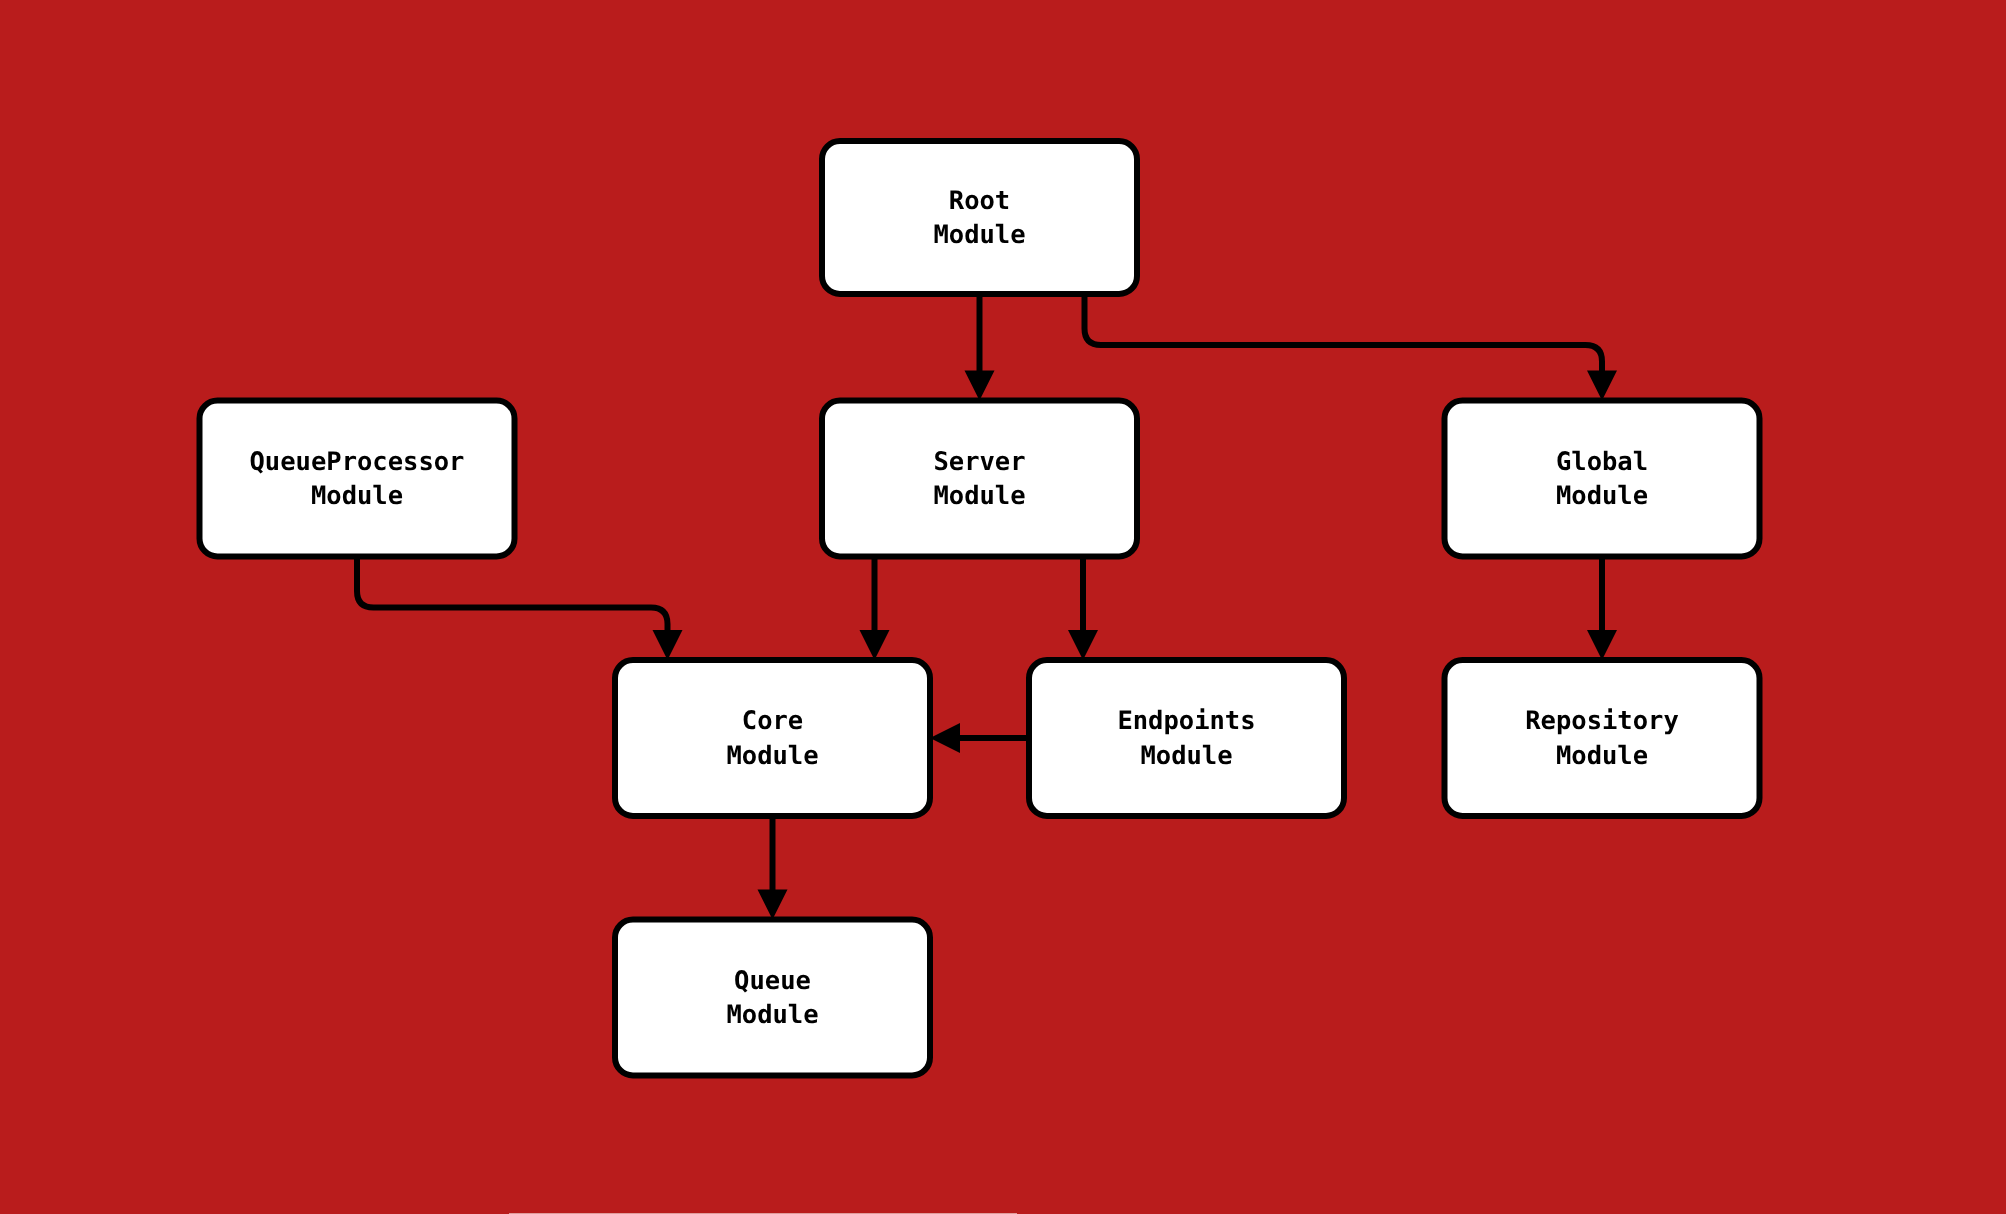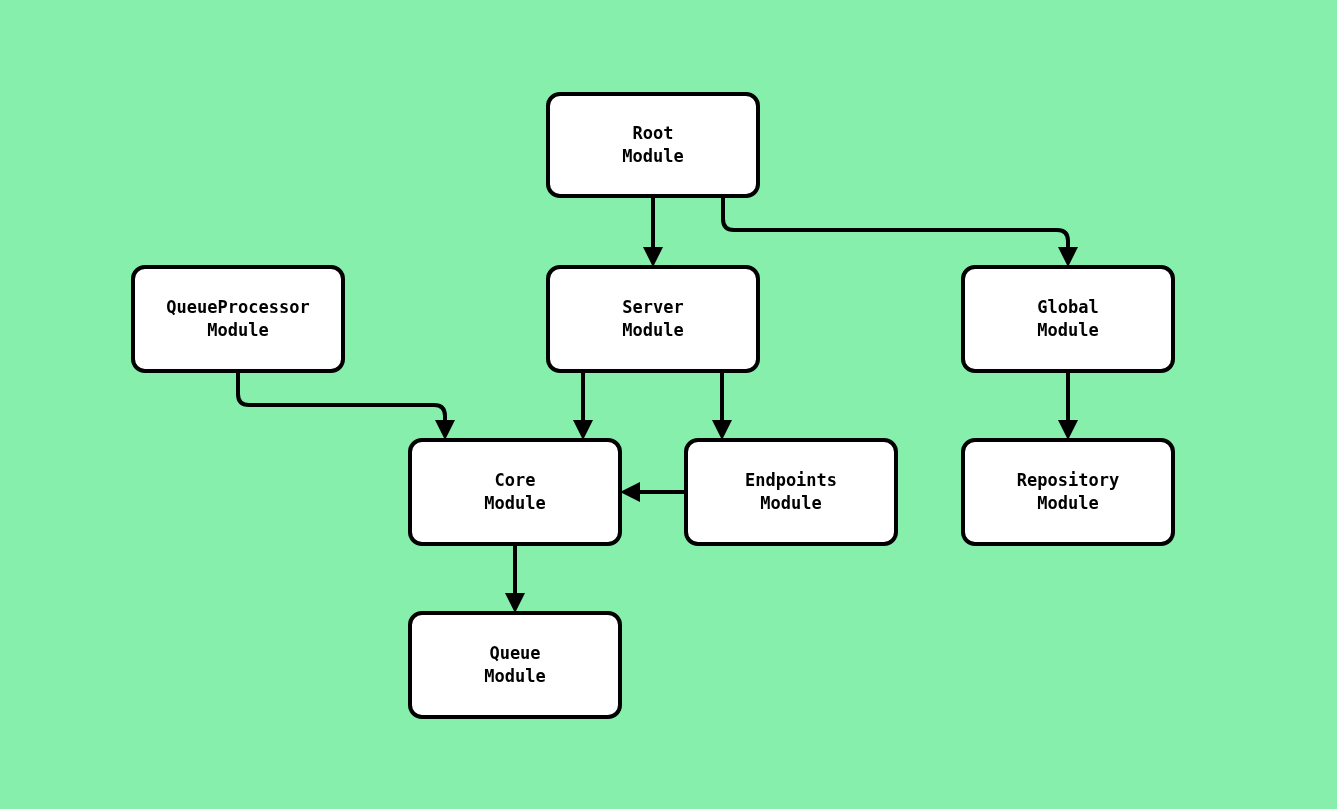--- a/index.html
+++ b/index.html
@@ -11,21 +11,21 @@
   body {
     width: 1337px;
     height: 809px;
     overflow: hidden;
     font-family: "DejaVu Sans Mono", "Liberation Mono", monospace;
   }
   #diagram-canvas {
     position: relative;
     width: 1337px;
     height: 809px;
-    background: #86efac;
+    background: #b91c1c;
     text-decoration: underline;
   }
   #diagram-svg {
     position: absolute;
     left: 0;
     top: 0;
     width: 1337px;
     height: 809px;
     display: block;
   }

